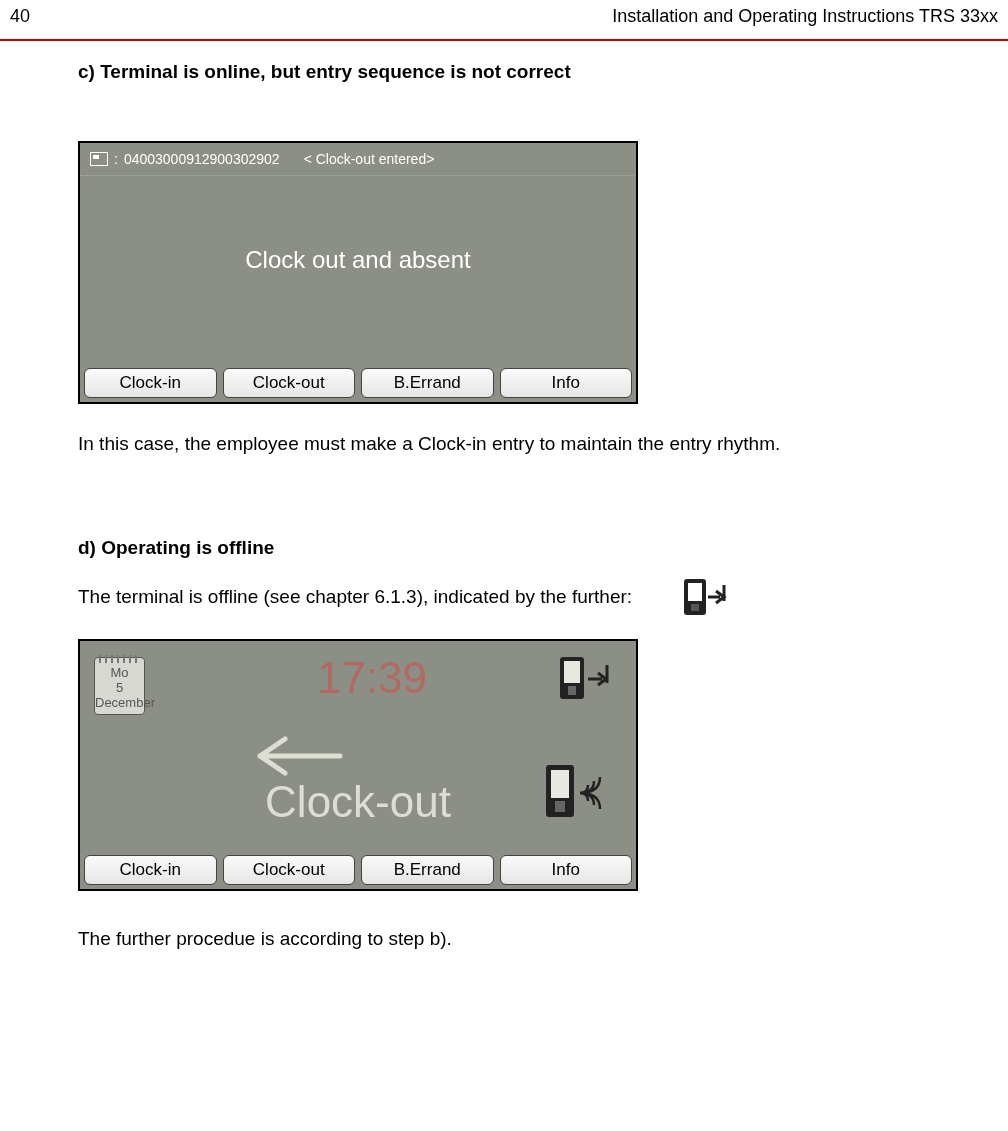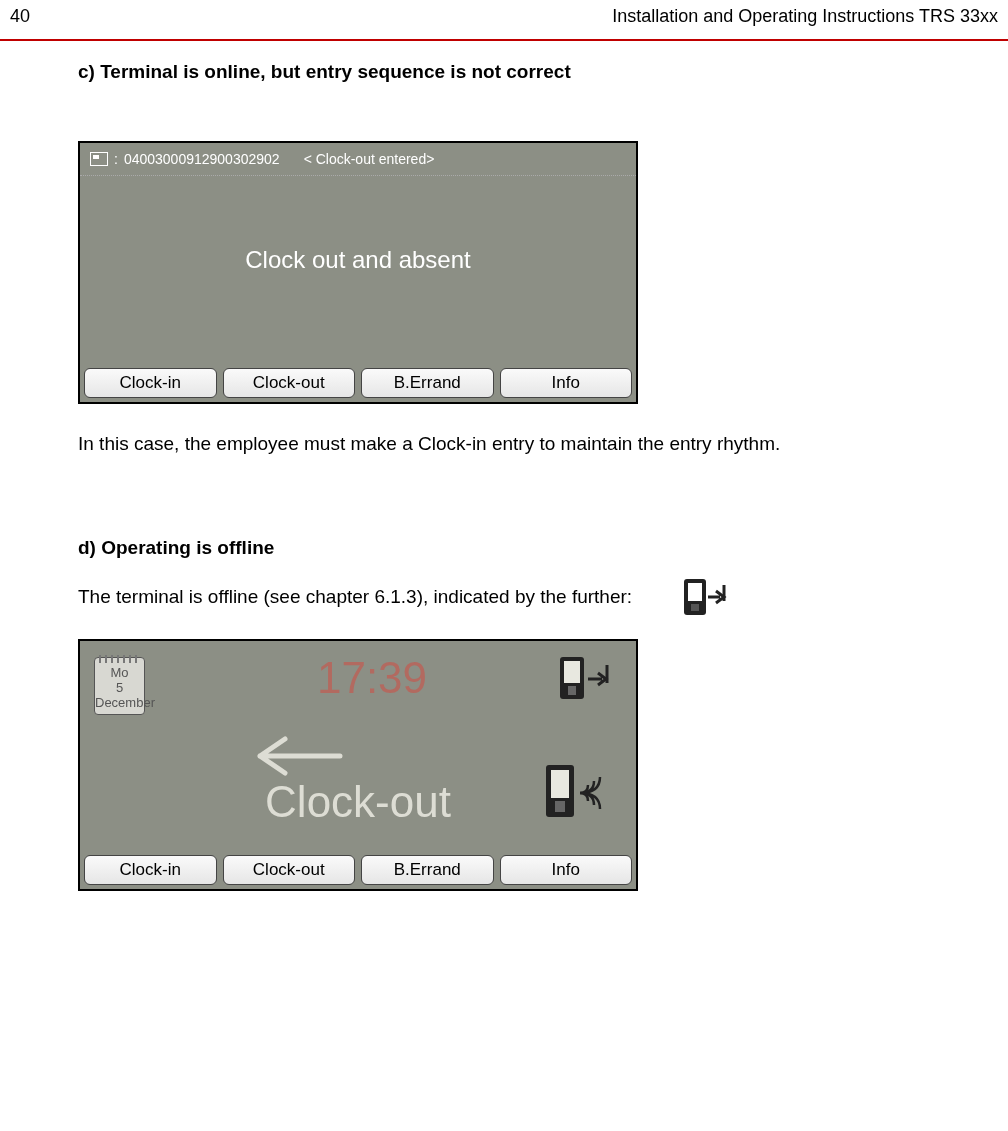--- a/index.html
+++ b/index.html
@@ -242,14 +242,15 @@
     <div class="ts-buttons">
       <div class="ts-btn">Clock-in</div>
       <div class="ts-btn">Clock-out</div>
       <div class="ts-btn">B.Errand</div>
       <div class="ts-btn">Info</div>
     </div>
   </div>
 
   <div style="height:36px"></div>
 
+  <div class="body-text">The further procedue is according to step b).</div>
 
 </div>
 
 </body></html>

